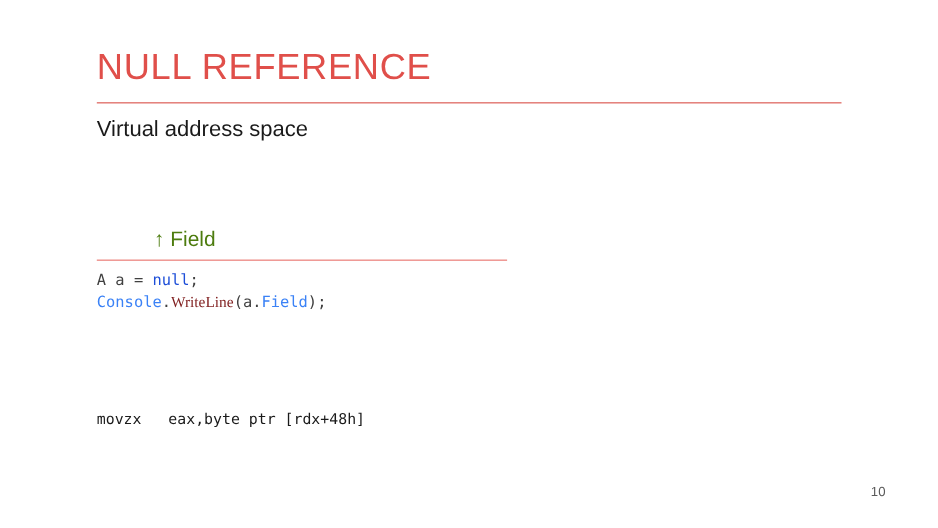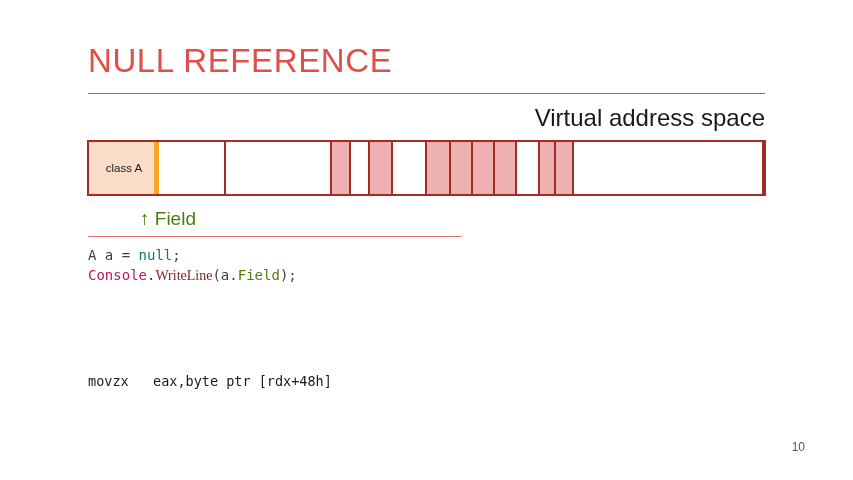--- a/index.html
+++ b/index.html
@@ -42,22 +42,22 @@
     height: 1px;
     background: #d94f48;
   }
 
   
   .vas-caption {
     position: absolute;
     left: 88px;
     top: 103px;
     width: 677px;
-    text-align: right;
-    font-size: 24px;
+    text-align: left;
+    font-size: 20px;
     line-height: 30px;
     color: #1a1a1a;
     white-space: nowrap;
   }
 
   
   .memory-bar {
     position: absolute;
     left: 87px;
     top: 140px;
@@ -127,24 +127,24 @@
   .code-block {
     position: absolute;
     left: 88px;
     top: 245px;
     font-family: "DejaVu Sans Mono", "Liberation Mono", monospace;
     font-size: 14px;
     line-height: 20px;
     white-space: pre;
   }
   .tok-plain   { color: #404040; }
-  .tok-keyword { color: #0f766e; }
-  .tok-type    { color: #be185d; margin-top: 40px; }
+  .tok-keyword { color: #1d4ed8; }
+  .tok-type    { color: #3b82f6; margin-top: 40px; }
   .tok-method  { color: #7f1d1d; font-family: Liberation Serif, serif; }
-  .tok-member  { color: #4d7c0f; }
+  .tok-member  { color: #3b82f6; }
 
   .asm-block {
     position: absolute;
     left: 88px;
     top: 331px;
     font-family: "DejaVu Sans Mono", "Liberation Mono", monospace;
     font-size: 13.5px;
     line-height: 20px;
     color: #1a1a1a;
     white-space: pre;
@@ -165,41 +165,20 @@
 <body>
 
 <div class="slide">
 
   <div class="slide-title">NULL REFERENCE</div>
 
   <div class="title-rule"></div>
 
   <div class="vas-caption">Virtual address space</div>
 
-  <div class="memory-bar">
-    <div id="mem-cells">
-        <div class="mem-cell object rb" style="left: 0px; width: 70px;"></div>
-        <div class="field-marker" style="left: 65px; width: 5px;"></div>
-        <div class="mem-cell empty rb" style="left: 72px; width: 65px;"></div>
-        <div class="mem-cell empty rb" style="left: 137px; width: 106px;"></div>
-        <div class="mem-cell filled rb" style="left: 243px; width: 19px;"></div>
-        <div class="mem-cell empty rb" style="left: 262px; width: 19px;"></div>
-        <div class="mem-cell filled rb" style="left: 281px; width: 23px;"></div>
-        <div class="mem-cell empty rb" style="left: 304px; width: 34px;"></div>
-        <div class="mem-cell filled rb" style="left: 338px; width: 24px;"></div>
-        <div class="mem-cell filled rb" style="left: 362px; width: 22px;"></div>
-        <div class="mem-cell filled rb" style="left: 384px; width: 22px;"></div>
-        <div class="mem-cell filled rb" style="left: 406px; width: 22px;"></div>
-        <div class="mem-cell empty rb" style="left: 428px; width: 23px;"></div>
-        <div class="mem-cell filled rb" style="left: 451px; width: 16px;"></div>
-        <div class="mem-cell filled rb" style="left: 467px; width: 18px;"></div>
-        <div class="mem-cell empty rb" style="left: 485px; width: 190px;"></div>
-      </div>
-    <div class="mem-label" id="object-label" style="left: 0px; width: 70px;">class A</div>
-  </div>
 
   <div class="field-note">↑ Field</div>
 
   <div class="field-rule"></div>
 
   <div class="code-block" id="code-block"><div><span class="tok-plain">A a = </span><span class="tok-keyword">null</span><span class="tok-plain">;</span></div><div><span class="tok-type">Console</span><span class="tok-plain">.</span><span class="tok-method">WriteLine</span><span class="tok-plain">(a.</span><span class="tok-member">Field</span><span class="tok-plain">);</span></div></div>
 
   <div class="asm-block" id="asm-block"><div>movzx   eax,byte ptr [rdx+48h]</div></div>
 
   <div class="page-number">10</div>

